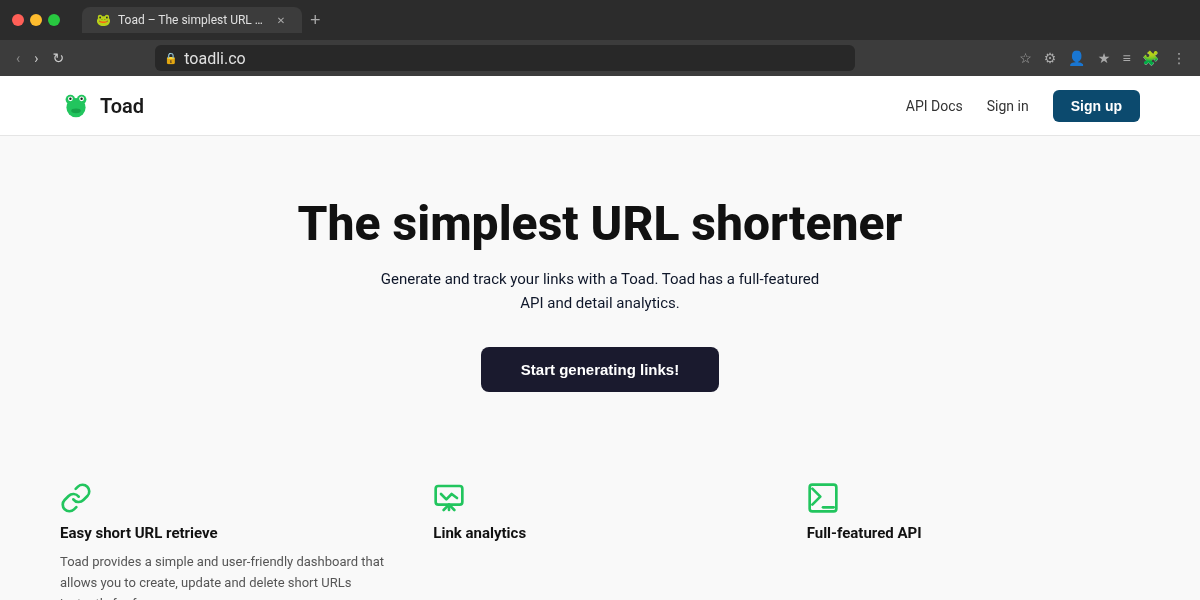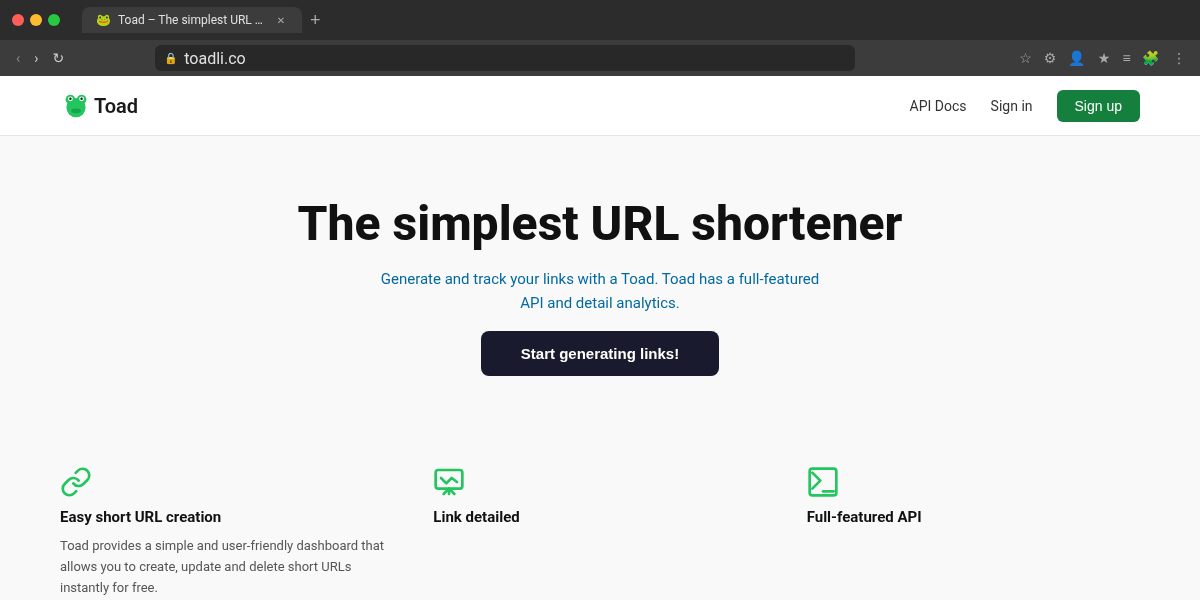--- a/index.html
+++ b/index.html
@@ -169,21 +169,21 @@
       border-bottom: 1px solid #e5e5e5;
       height: 60px;
       display: flex;
       align-items: center;
       padding: 0 60px;
     }
 
     .logo-area {
       display: flex;
       align-items: center;
-      gap: 2px;
+      gap: 8px;
       text-decoration: none;
       text-align: center;
     }
 
     .logo-icon {
       width: 32px;
       height: 32px;
     }
 
     .logo-text {
@@ -200,49 +200,49 @@
     }
 
     .nav-link {
       font-size: 14px;
       color: #333;
       text-decoration: none;
       cursor: pointer;
     }
 
     .nav-signup {
-      background: #15803d;
+      background: #0c4a6e;
       color: #fff;
       border: none;
       border-radius: 6px;
       padding: 8px 18px;
       font-size: 14px;
-      font-weight: 400;
+      font-weight: 700;
       cursor: pointer;
     }
 
     
     .hero {
       background: #f9f9f9;
       padding: 60px 20px 50px;
       text-align: center;
     }
 
     .hero-title {
       font-size: 48px;
       font-weight: 800;
       color: #111;
       margin-bottom: 16px;
       line-height: 1.15;
     }
 
     .hero-subtitle {
       font-size: 15px;
-      color: #0369a1;
-      margin-bottom: 16px;
+      color: #0f172a;
+      margin-bottom: 32px;
       line-height: 1.6;
       max-width: 440px;
       margin-left: auto;
       margin-right: auto;
     }
 
     .hero-cta {
       background: #1a1a2e;
       color: #fff;
       border: none;
@@ -363,32 +363,32 @@
     <button class="hero-cta">Start generating links!</button>
   </section>
 
   <div class="features">
 
     <div class="feature">
       <svg class="feature-icon" viewBox="0 0 24 24" fill="none" stroke="#22c55e" stroke-width="2" stroke-linecap="round" stroke-linejoin="round">
         <path d="M10 13a5 5 0 0 0 7.54.54l3-3a5 5 0 0 0-7.07-7.07l-1.72 1.71"></path>
         <path d="M14 11a5 5 0 0 0-7.54-.54l-3 3a5 5 0 0 0 7.07 7.07l1.71-1.71"></path>
       </svg>
-      <div class="feature-title">Easy short URL creation</div>
+      <div class="feature-title">Easy short URL retrieve</div>
       <div class="feature-desc">Toad provides a simple and user-friendly dashboard that allows you to create, update and delete short URLs instantly for free.</div>
     </div>
 
     <div class="feature">
       <svg class="feature-icon" viewBox="0 0 24 24" fill="none" stroke="#22c55e" stroke-width="2" stroke-linecap="round" stroke-linejoin="round">
         <rect x="2" y="3" width="20" height="14" rx="2" ry="2"></rect>
         <polyline points="8 21 12 17 16 21"></polyline>
         <line x1="12" y1="17" x2="12" y2="21"></line>
         <polyline points="6 9 10 13 14 9 18 12"></polyline>
       </svg>
-      <div class="feature-title">Link detailed</div>
+      <div class="feature-title">Link analytics</div>
     </div>
 
     <div class="feature">
       <svg class="feature-icon" viewBox="0 0 24 24" fill="none" stroke="#22c55e" stroke-width="2" stroke-linecap="round" stroke-linejoin="round">
         <polyline points="4 17 10 11 4 5"></polyline>
         <line x1="12" y1="19" x2="20" y2="19"></line>
         <rect x="2" y="2" width="20" height="20" rx="2" ry="2"></rect>
       </svg>
       <div class="feature-title">Full-featured API</div>
     </div>

